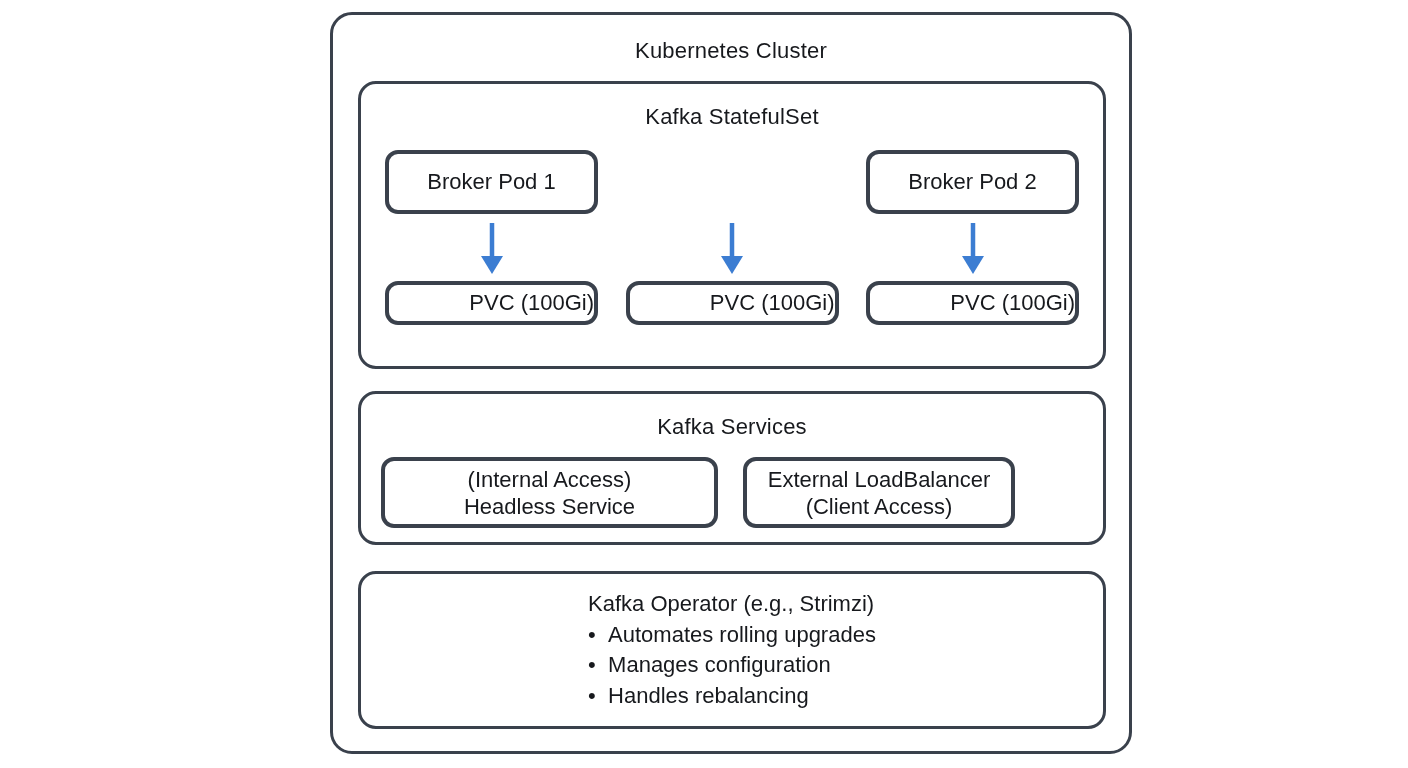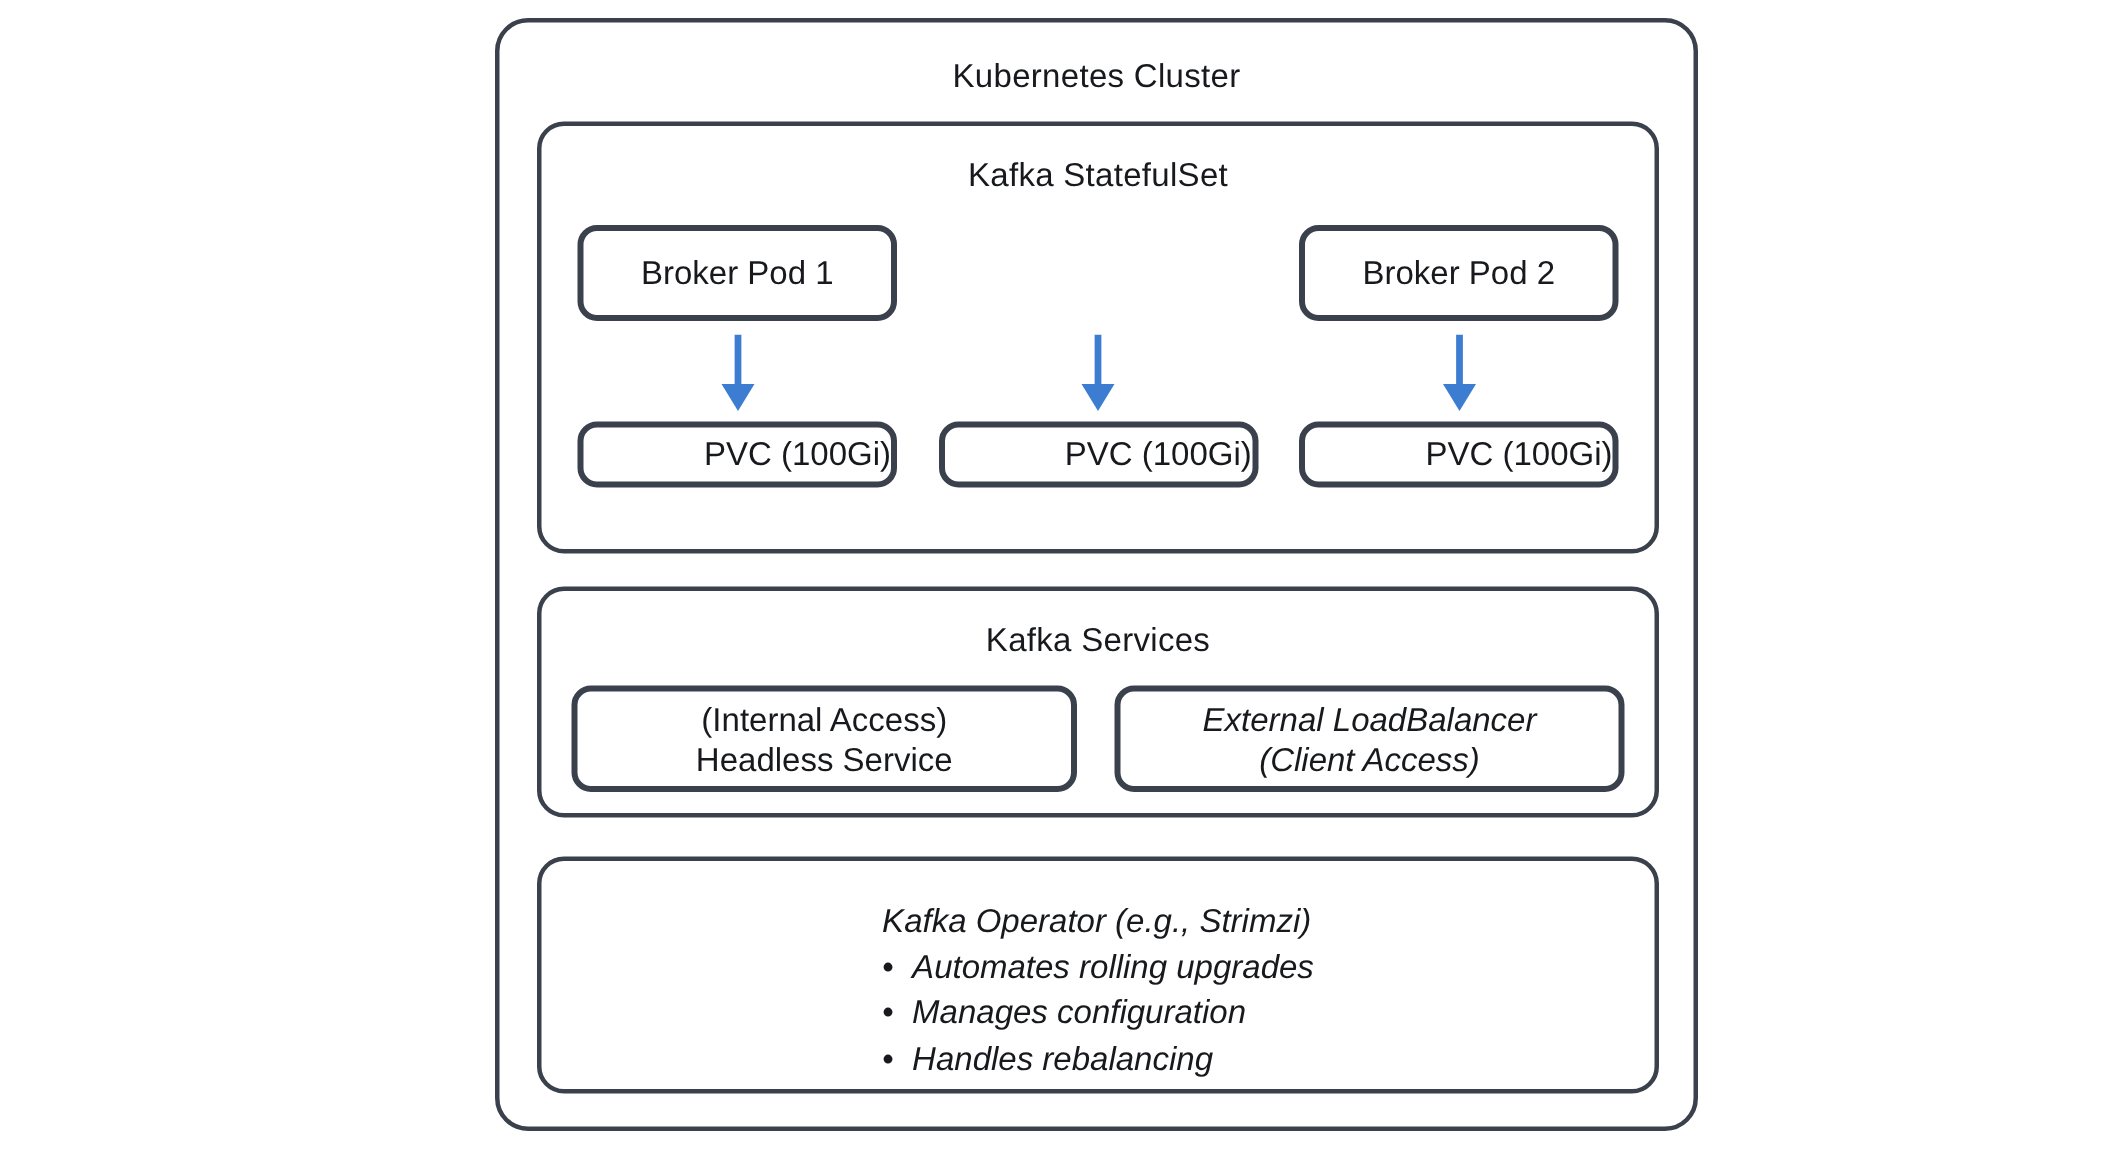--- a/index.html
+++ b/index.html
@@ -60,23 +60,23 @@
   .service-node {
     position: absolute; top: 63px; height: 71px;
     border: 4px solid #3a414c; border-radius: 13px;
     background: #ffffff;
     display: flex; flex-direction: column;
     align-items: center; justify-content: center;
     font-size: 22px; line-height: 27px;
     white-space: nowrap;
   }
   .service-headless { left: 20px;  width: 337px; }
-  .service-external { left: 382px; width: 340px; font-style: italic; }
+  .service-external { left: 382px; width: 272px; }
 
-  .operator-content { padding-top: 25px; text-align: center; font-style: italic; }
+  .operator-content { padding-top: 15px; text-align: center; }
   .operator-lines {
     display: inline-block; text-align: left;
     font-size: 22px; line-height: 30.5px;
   }
   .bullet-line { display: flex; }
   .bullet-marker { width: 20px; flex: 0 0 20px; }
 </style>
 </head>
 <body>
 

